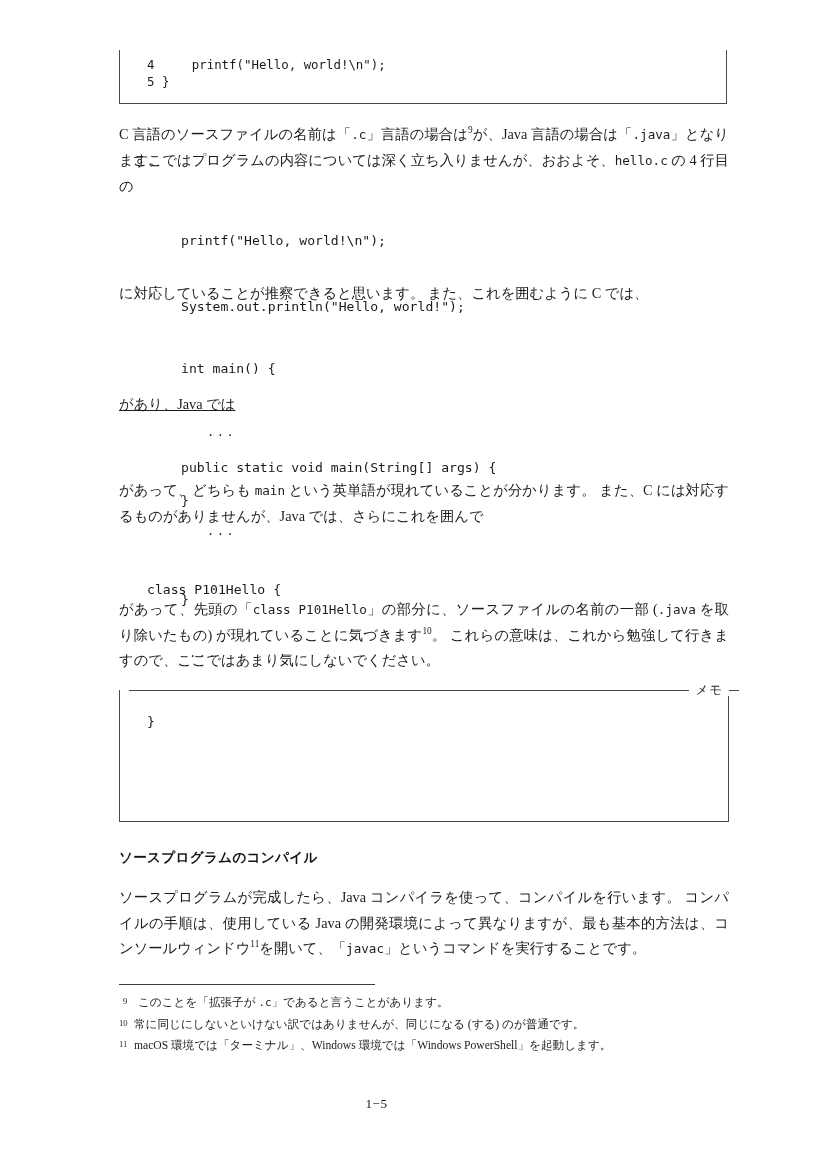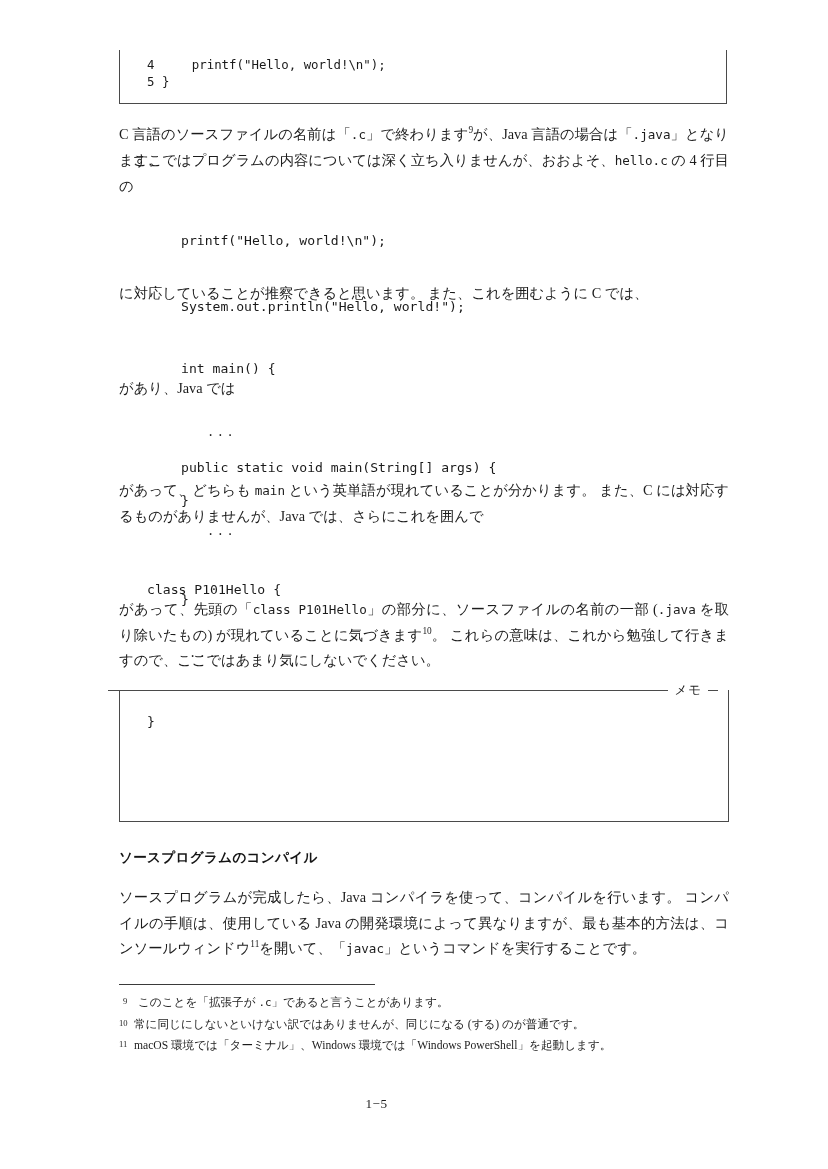--- a/index.html
+++ b/index.html
@@ -98,21 +98,21 @@
     top: 690px;
     width: 610px;
     height: 132px;
     box-sizing: border-box;
     border-left: 1.3px solid #4a4a4a;
     border-right: 1.3px solid #4a4a4a;
     border-bottom: 1.3px solid #4a4a4a;
   }
   .memo-top {
     position: absolute;
-    left: 108px;
+    left: 129px;
     top: 690px;
     width: 610px;
     height: 1px;
     display: flex;
     align-items: center;
   }
   .memo-rule-left {
     height: 1.3px;
     background: #4a4a4a;
     flex: 1 1 auto;
@@ -197,21 +197,21 @@
 <body>
 
 <div class="page">
 
   <div class="codeframe">
     <div class="cline cl1">4     printf("Hello, world!\n");</div>
     <div class="cline cl2">5 }</div>
   </div>
 
   <div class="para" style="top:122px;">
-    <span>C 言語のソースファイルの名前は「</span><span class="mono">.c</span><span>」で終わります</span><sup class="fnref">9</sup><span>が、Java 言語の場合は「</span><span class="mono">.java</span><span>」となります。</span>
+    <span>C 言語のソースファイルの名前は「</span><span class="mono">.c</span><span>」言語の場合は</span><sup class="fnref">9</sup><span>が、Java 言語の場合は「</span><span class="mono">.java</span><span>」となります。</span>
   </div>
 
   <div class="para" style="top:148px; text-indent:14px;">
     <span>ここではプログラムの内容については深く立ち入りませんが、おおよそ、</span><span class="mono">hello.c</span><span> の 4 行目の</span>
   </div>
 
   <div class="snippet" style="top:186px;">
     <div class="ind1">printf("Hello, world!\n");</div>
   </div>
 
@@ -223,21 +223,21 @@
   <div class="para nojust" style="top:281px;">
     <span>に対応していることが推察できると思います。 また、これを囲むように C では、</span>
   </div>
 
   <div class="snippet" style="top:314px;">
     <div class="ind1">int main() {</div>
     <div class="dots">···</div>
     <div class="ind2">}</div>
   </div>
 
-  <div class="para nojust" style="top:376px;">
+  <div class="para nojust" style="top:392px;text-decoration:underline;">
     <span>があり、Java では</span>
   </div>
 
   <div class="snippet" style="top:413px;">
     <div class="ind1">public static void main(String[] args) {</div>
     <div class="dots">···</div>
     <div class="ind2">}</div>
   </div>
 
   <div class="para" style="top:478px;">

